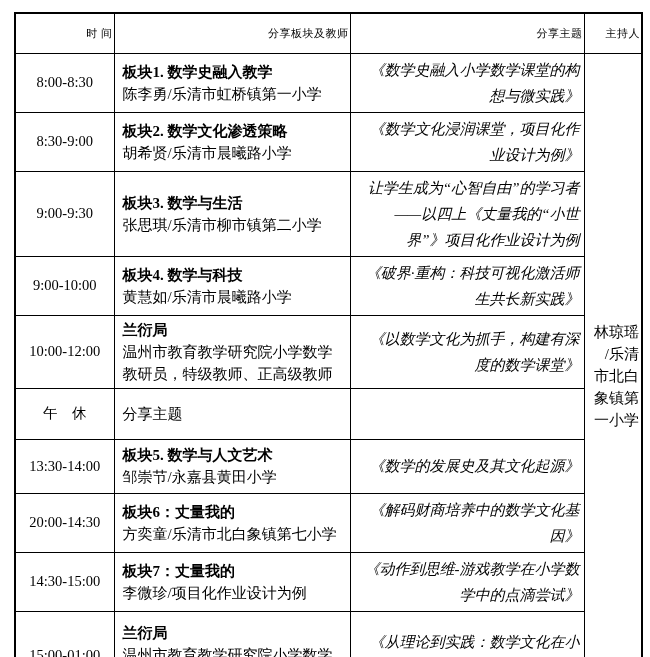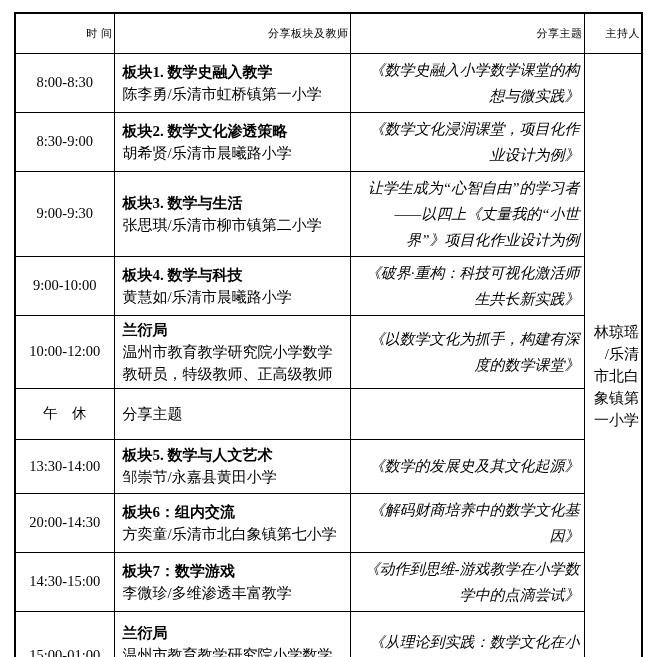--- a/index.html
+++ b/index.html
@@ -145,31 +145,31 @@
       <td class="section">
         <div class="sec-title">板块5. 数学与人文艺术</div>
         <div class="sec-teacher">邹崇节/永嘉县黄田小学</div>
       </td>
       <td class="topic">《数学的发展史及其文化起源》</td>
     </tr>
 
     <tr style="height:54px">
       <td class="time">20:00-14:30</td>
       <td class="section">
-        <div class="sec-title">板块6：组内交流</div>
+        <div class="sec-title">板块6：丈量我的</div>
         <div class="sec-teacher">方奕童/乐清市北白象镇第七小学</div>
       </td>
       <td class="topic">《解码财商培养中的数学文化基因》</td>
     </tr>
 
     <tr style="height:55px">
       <td class="time">14:30-15:00</td>
       <td class="section">
-        <div class="sec-title">板块7：数学游戏</div>
-        <div class="sec-teacher">李微珍/多维渗透丰富教学</div>
+        <div class="sec-title">板块7：丈量我的</div>
+        <div class="sec-teacher">李微珍/项目化作业设计为例</div>
       </td>
       <td class="topic">《动作到思维-游戏教学在小学数学中的点滴尝试》</td>
     </tr>
 
     <tr style="height:89px">
       <td class="time">15:00-01:00</td>
       <td class="section">
         <div class="sec-title">兰衍局</div>
         <div class="sec-teacher">温州市教育教学研究院小学数学教研员，特级教师、正高级教师</div>
       </td>

